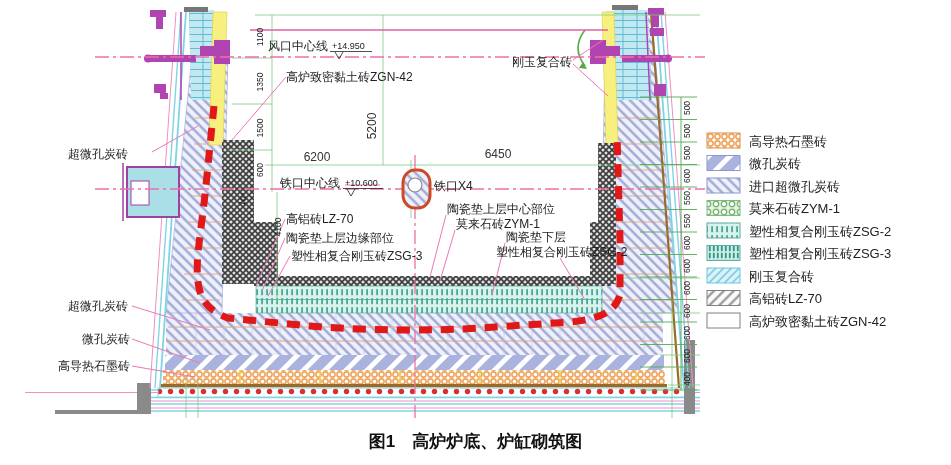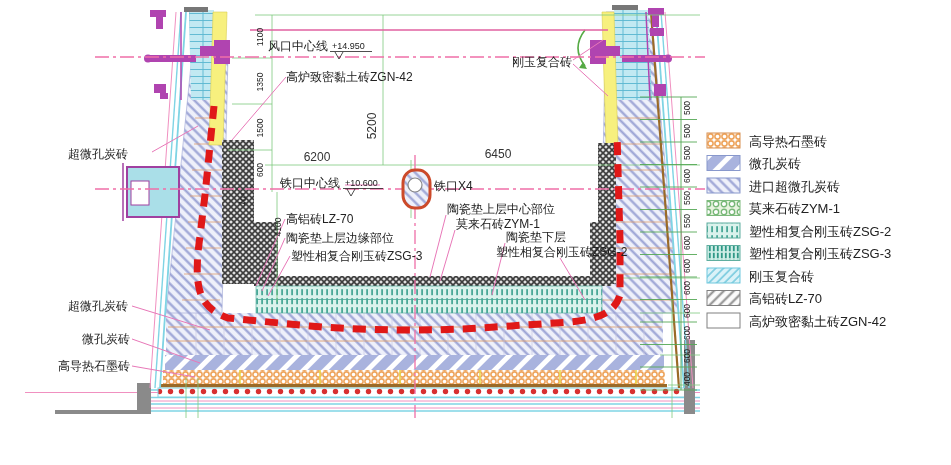--- a/index.html
+++ b/index.html
@@ -359,13 +359,14 @@
       <rect x="707" y="290.5" width="33" height="15" fill="url(#pat-lz70)" stroke="#808080" stroke-width="1"></rect>
       <text class="legend-label" x="749" y="303">高铝砖LZ-70</text>
     </g>
     <g>
       <rect x="707" y="313" width="33" height="15" fill="#ffffff" stroke="#808080" stroke-width="1"></rect>
       <text class="legend-label" x="749" y="325.5">高炉致密黏土砖ZGN-42</text>
     </g>
   </g>
 </svg>
 
+<div class="caption">图1　高炉炉底、炉缸砌筑图</div>
 </div>
 
 </body></html>

